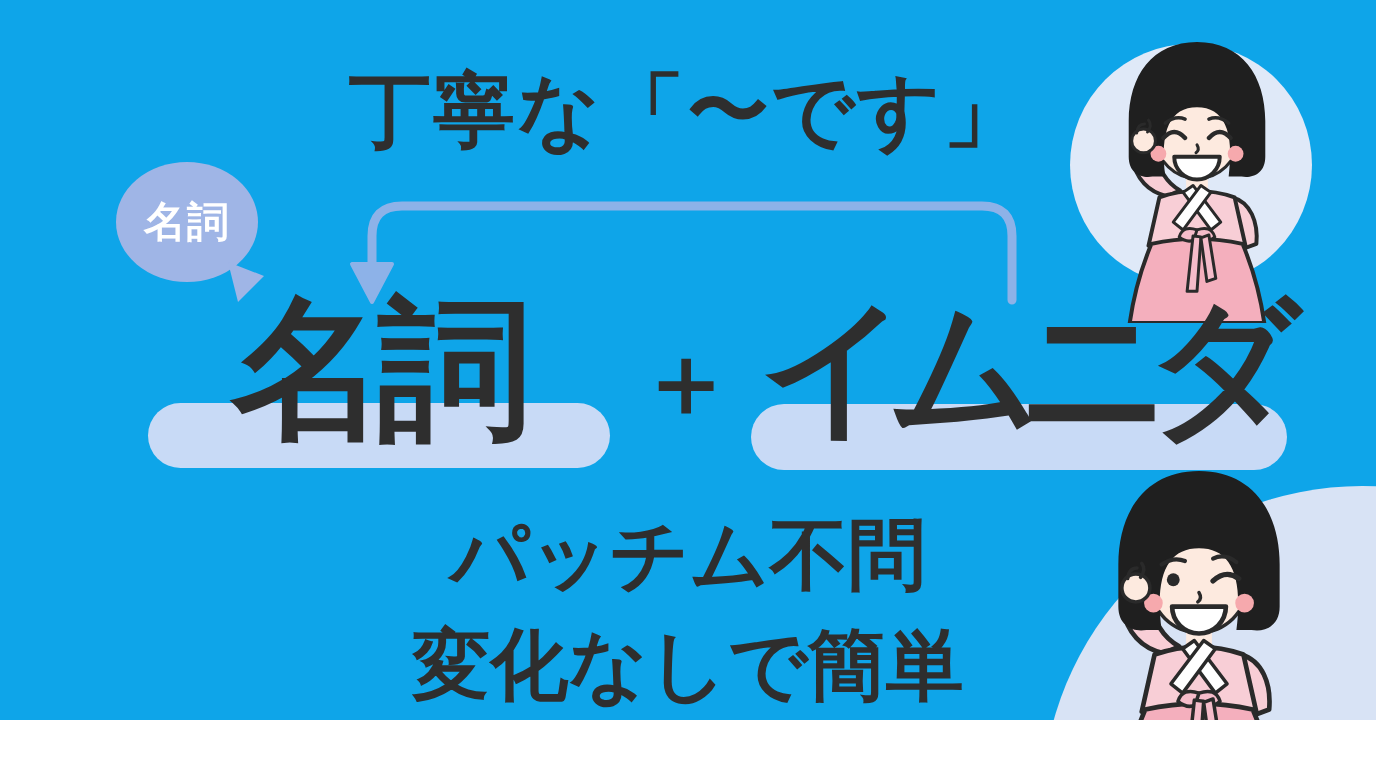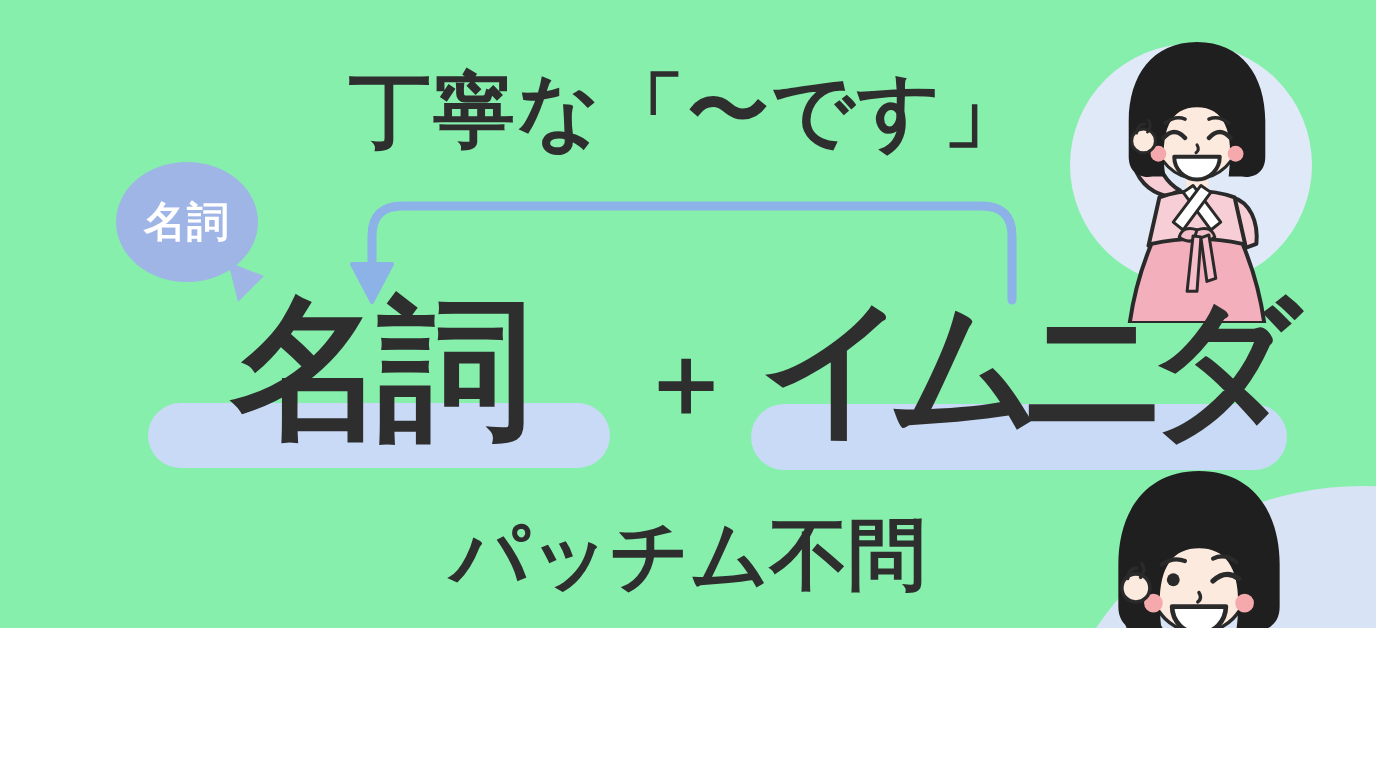--- a/index.html
+++ b/index.html
@@ -1,18 +1,18 @@
 <!DOCTYPE html>
 <html><head>
 <meta charset="utf-8">
 <style>
   html, body { margin:0; padding:0; background:#ffffff; }
   .stage {
-    position:relative; width:1376px; height:628px;
-    background:#86efac; overflow:hidden;
+    position:relative; width:1376px; height:720px;
+    background:#0ea5e9; overflow:hidden;
     font-family:"Liberation Sans","DejaVu Sans",sans-serif;
     color:#2e2e2e;
   }
   .abs { position:absolute; }
 
   
   .bg-circle-top  { left:1070px; top:44px;  width:242px; height:242px; border-radius:50%; background:#dfe9f8; }
   .bg-blob-bottom { left:1042px; top:486px; width:640px; height:640px; border-radius:50%; background:#d8e3f5; }
 
   
@@ -78,20 +78,21 @@
   </svg>
 
   <div class="abs z2 bar bar-left"></div>
   <div class="abs z2 bar bar-right"></div>
 
   <div class="abs z4 word word-noun">名詞</div>
   <div class="abs z4 word word-plus">＋</div>
   <div class="abs z3 note note-1">パッチム不問</div>
 
   <div class="abs z4 word word-suffix">イムニダ</div>
+  <div class="abs z3 note note-2">変化なしで簡単</div>
 
   <svg class="abs z2 girl-top" viewBox="0 0 200 290">
 
     <ellipse cx="100" cy="104" rx="41" ry="40" fill="#fdeadf" stroke="#2a2a2a" stroke-width="3"></ellipse>
     <path d="M89 136 L89 162 L111 162 L111 136 Z" fill="#fdeadf"></path>
 
     <path d="M136 163 C154 168 162 188 160 210 L144 216 C144 197 139 180 129 171 Z" fill="#f8ced6" stroke="#2a2a2a" stroke-width="4" stroke-linejoin="round"></path>
 
     <path d="M70 162 C51 158 38 144 35 124 L57 114 C61 136 70 149 83 156 Z" fill="#f8ced6" stroke="#2a2a2a" stroke-width="4" stroke-linejoin="round"></path>
 

